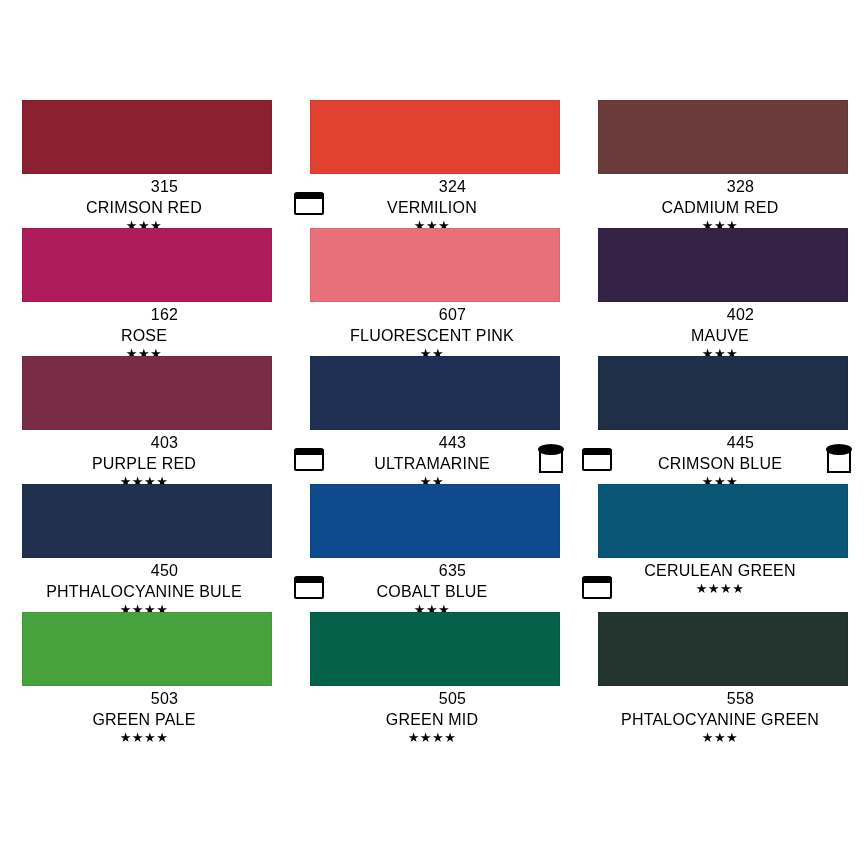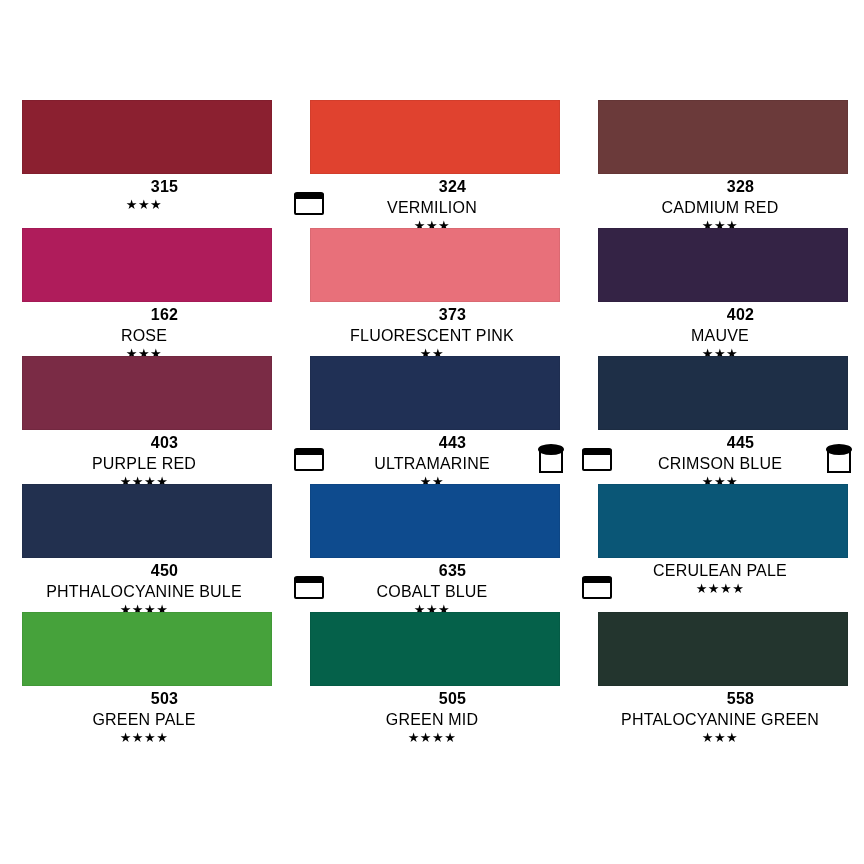--- a/index.html
+++ b/index.html
@@ -49,21 +49,21 @@
     position: absolute;
     left: 0;
     top: 76px;
     width: 288px;
     text-align: center;
   }
   .swatch-code {
     font-size: 16px;
     line-height: 21px;
     letter-spacing: 0.2px;
-    font-weight: 700;
+    font-weight: 400;
     margin-left: 41px;
   }
   .swatch-name {
     font-size: 16px;
     line-height: 21px;
     letter-spacing: 0.2px;
     font-weight: 400;
     white-space: nowrap;
   }
   .swatch-stars {
@@ -126,20 +126,21 @@
 </style>
 </head>
 <body>
 
 <div id="chart-sheet">
   <div class="swatch-grid">
       <div class="swatch-cell">
         <div class="swatch-chip" style="background: rgb(139, 32, 48);"></div>
         <div class="swatch-meta">
           <div class="swatch-code">315</div>
+          <div class="swatch-name">CRIMSON RED</div>
           <div class="swatch-stars">★★★</div>
         </div>
       </div>
       <div class="swatch-cell">
         <div class="swatch-chip" style="background: rgb(224, 66, 47);"></div>
         <div class="swatch-meta">
           <div class="swatch-code">324</div>
           <div class="swatch-name">VERMILION</div>
           <div class="swatch-stars">★★★</div>
         </div>
@@ -159,21 +160,21 @@
         <div class="swatch-chip" style="background: rgb(175, 28, 91);"></div>
         <div class="swatch-meta">
           <div class="swatch-code">162</div>
           <div class="swatch-name">ROSE</div>
           <div class="swatch-stars">★★★</div>
         </div>
       </div>
       <div class="swatch-cell">
         <div class="swatch-chip" style="background: rgb(232, 112, 122);"></div>
         <div class="swatch-meta">
-          <div class="swatch-code">373</div>
+          <div class="swatch-code">607</div>
           <div class="swatch-name">FLUORESCENT PINK</div>
           <div class="swatch-stars">★★</div>
         </div>
       </div>
       <div class="swatch-cell">
         <div class="swatch-chip" style="background: rgb(52, 35, 69);"></div>
         <div class="swatch-meta">
           <div class="swatch-code">402</div>
           <div class="swatch-name">MAUVE</div>
           <div class="swatch-stars">★★★</div>
@@ -230,21 +231,21 @@
           <div class="swatch-name">COBALT BLUE</div>
           <div class="swatch-stars">★★★</div>
         </div>
         <div class="icon-slot left">
           <div class="icon-pan"></div>
         </div>
       </div>
       <div class="swatch-cell">
         <div class="swatch-chip" style="background: rgb(10, 86, 118);"></div>
         <div class="swatch-meta">
-          <div class="swatch-name">CERULEAN PALE</div>
+          <div class="swatch-name">CERULEAN GREEN</div>
           <div class="swatch-stars">★★★★</div>
         </div>
         <div class="icon-slot left">
           <div class="icon-pan"></div>
         </div>
       </div>
       <div class="swatch-cell">
         <div class="swatch-chip" style="background: rgb(70, 162, 59);"></div>
         <div class="swatch-meta">
           <div class="swatch-code">503</div>

